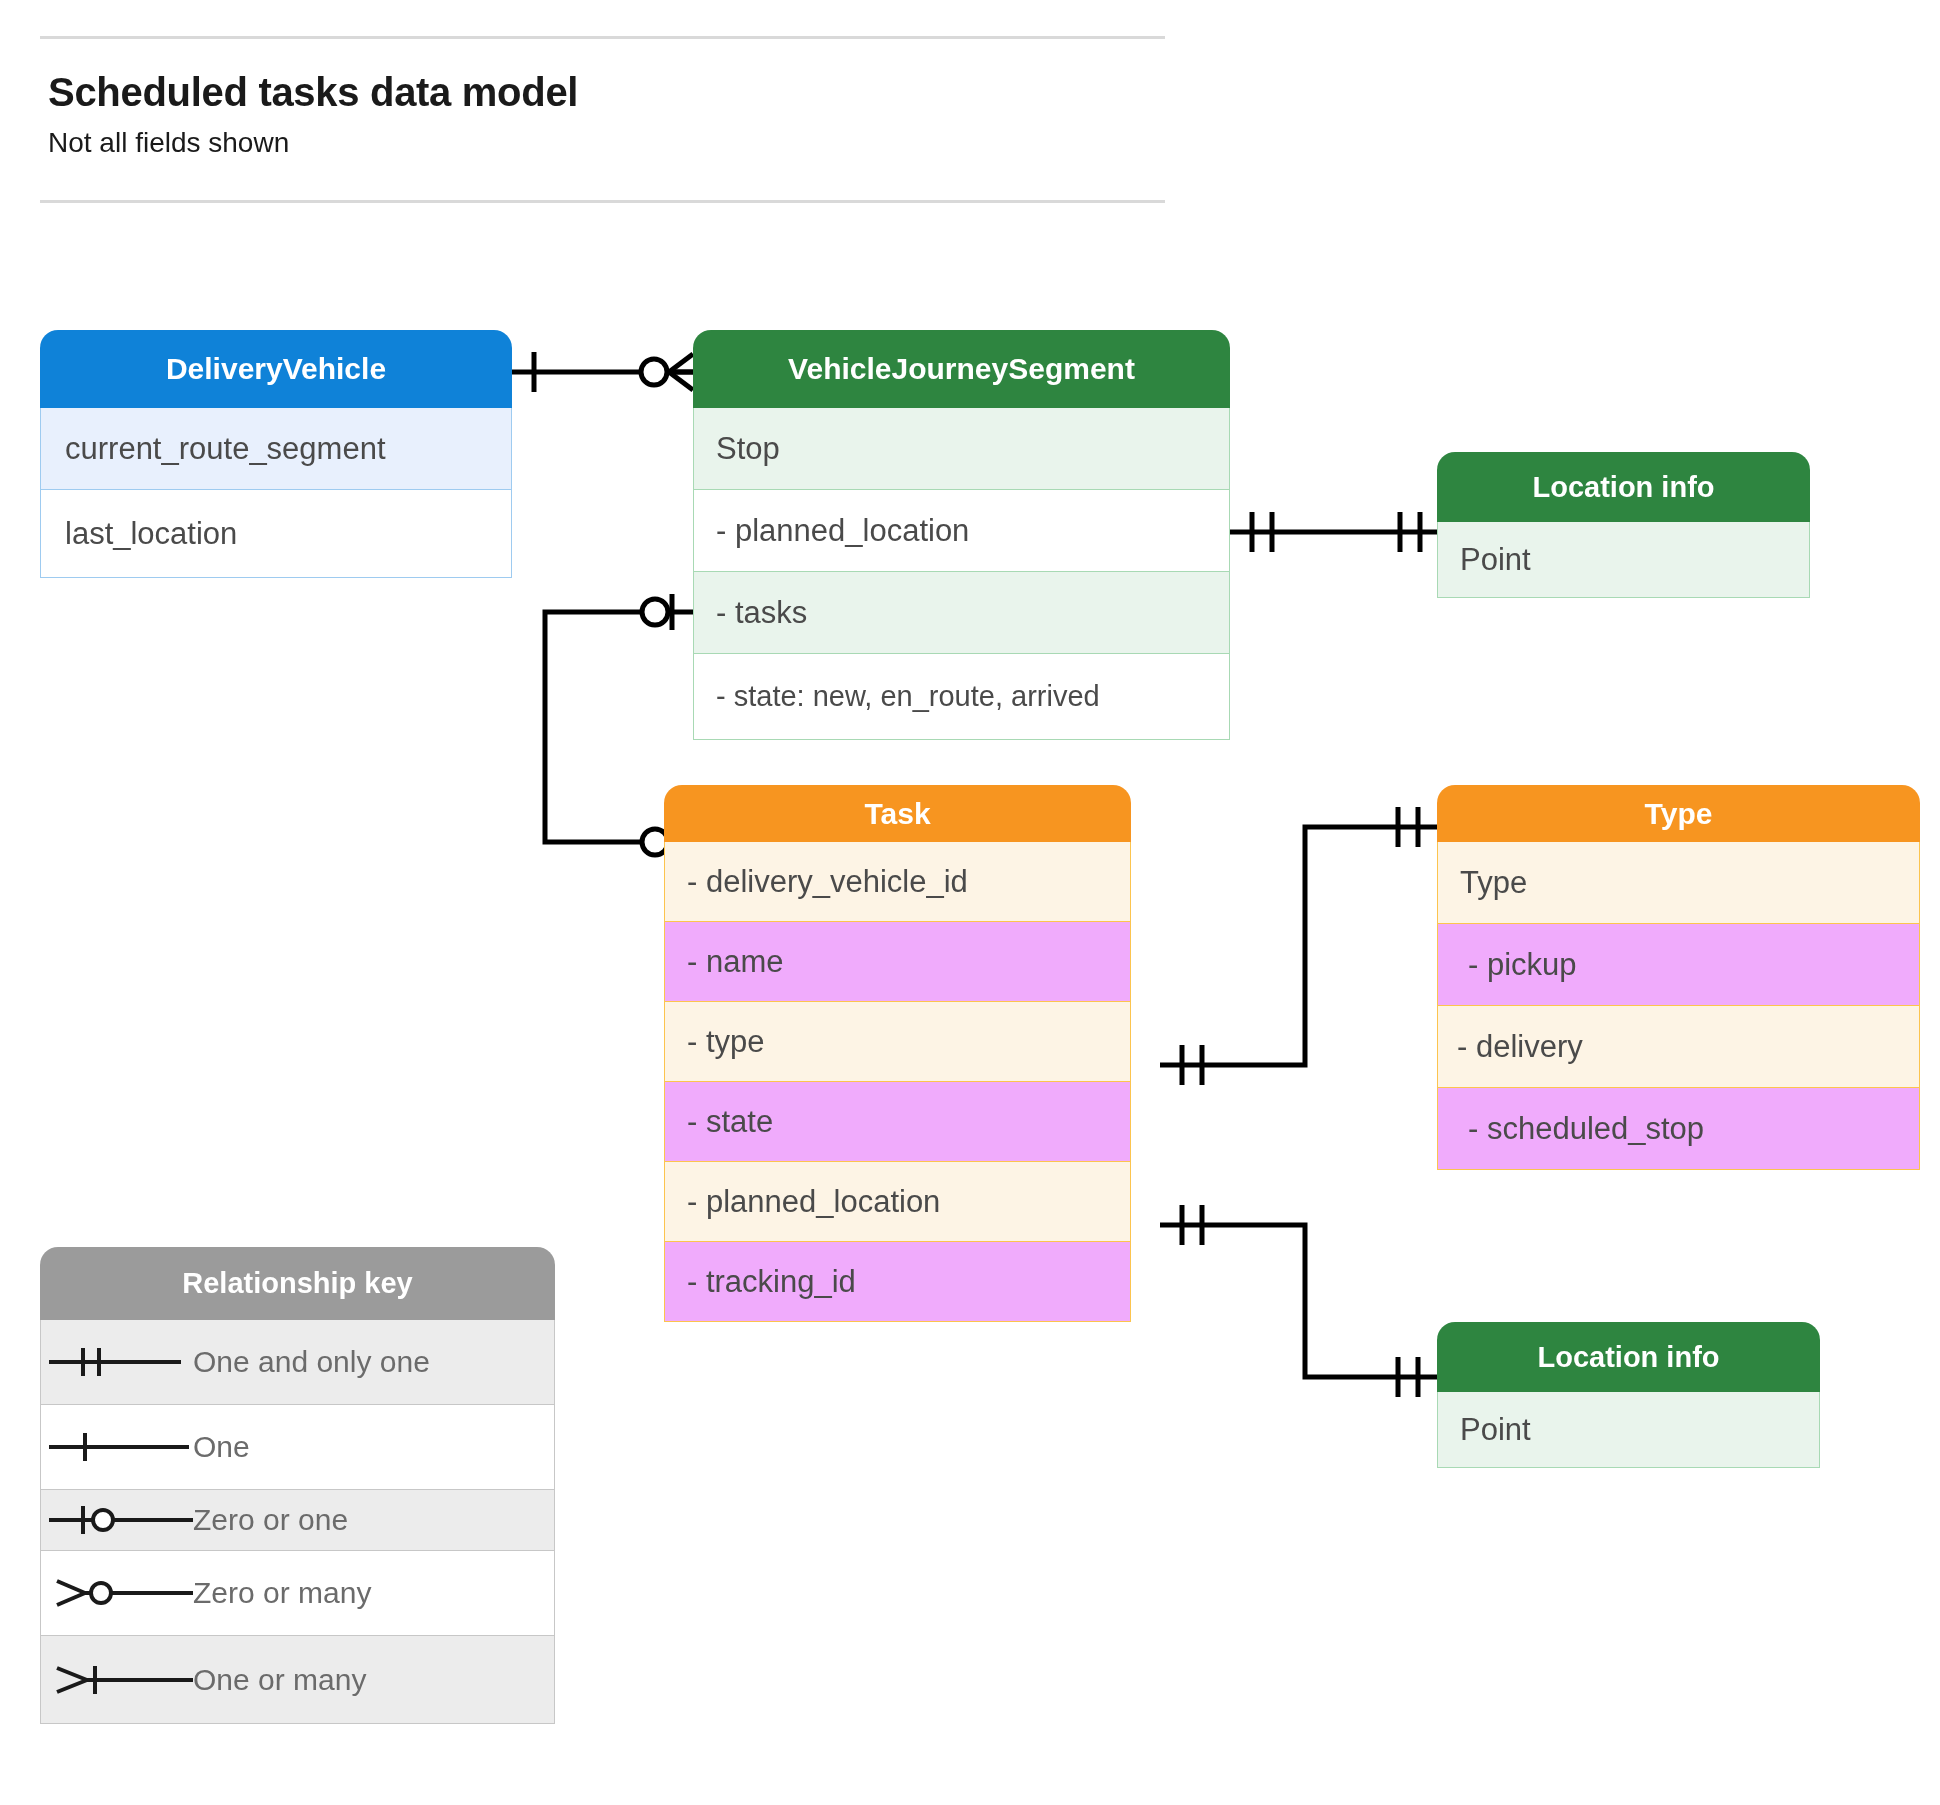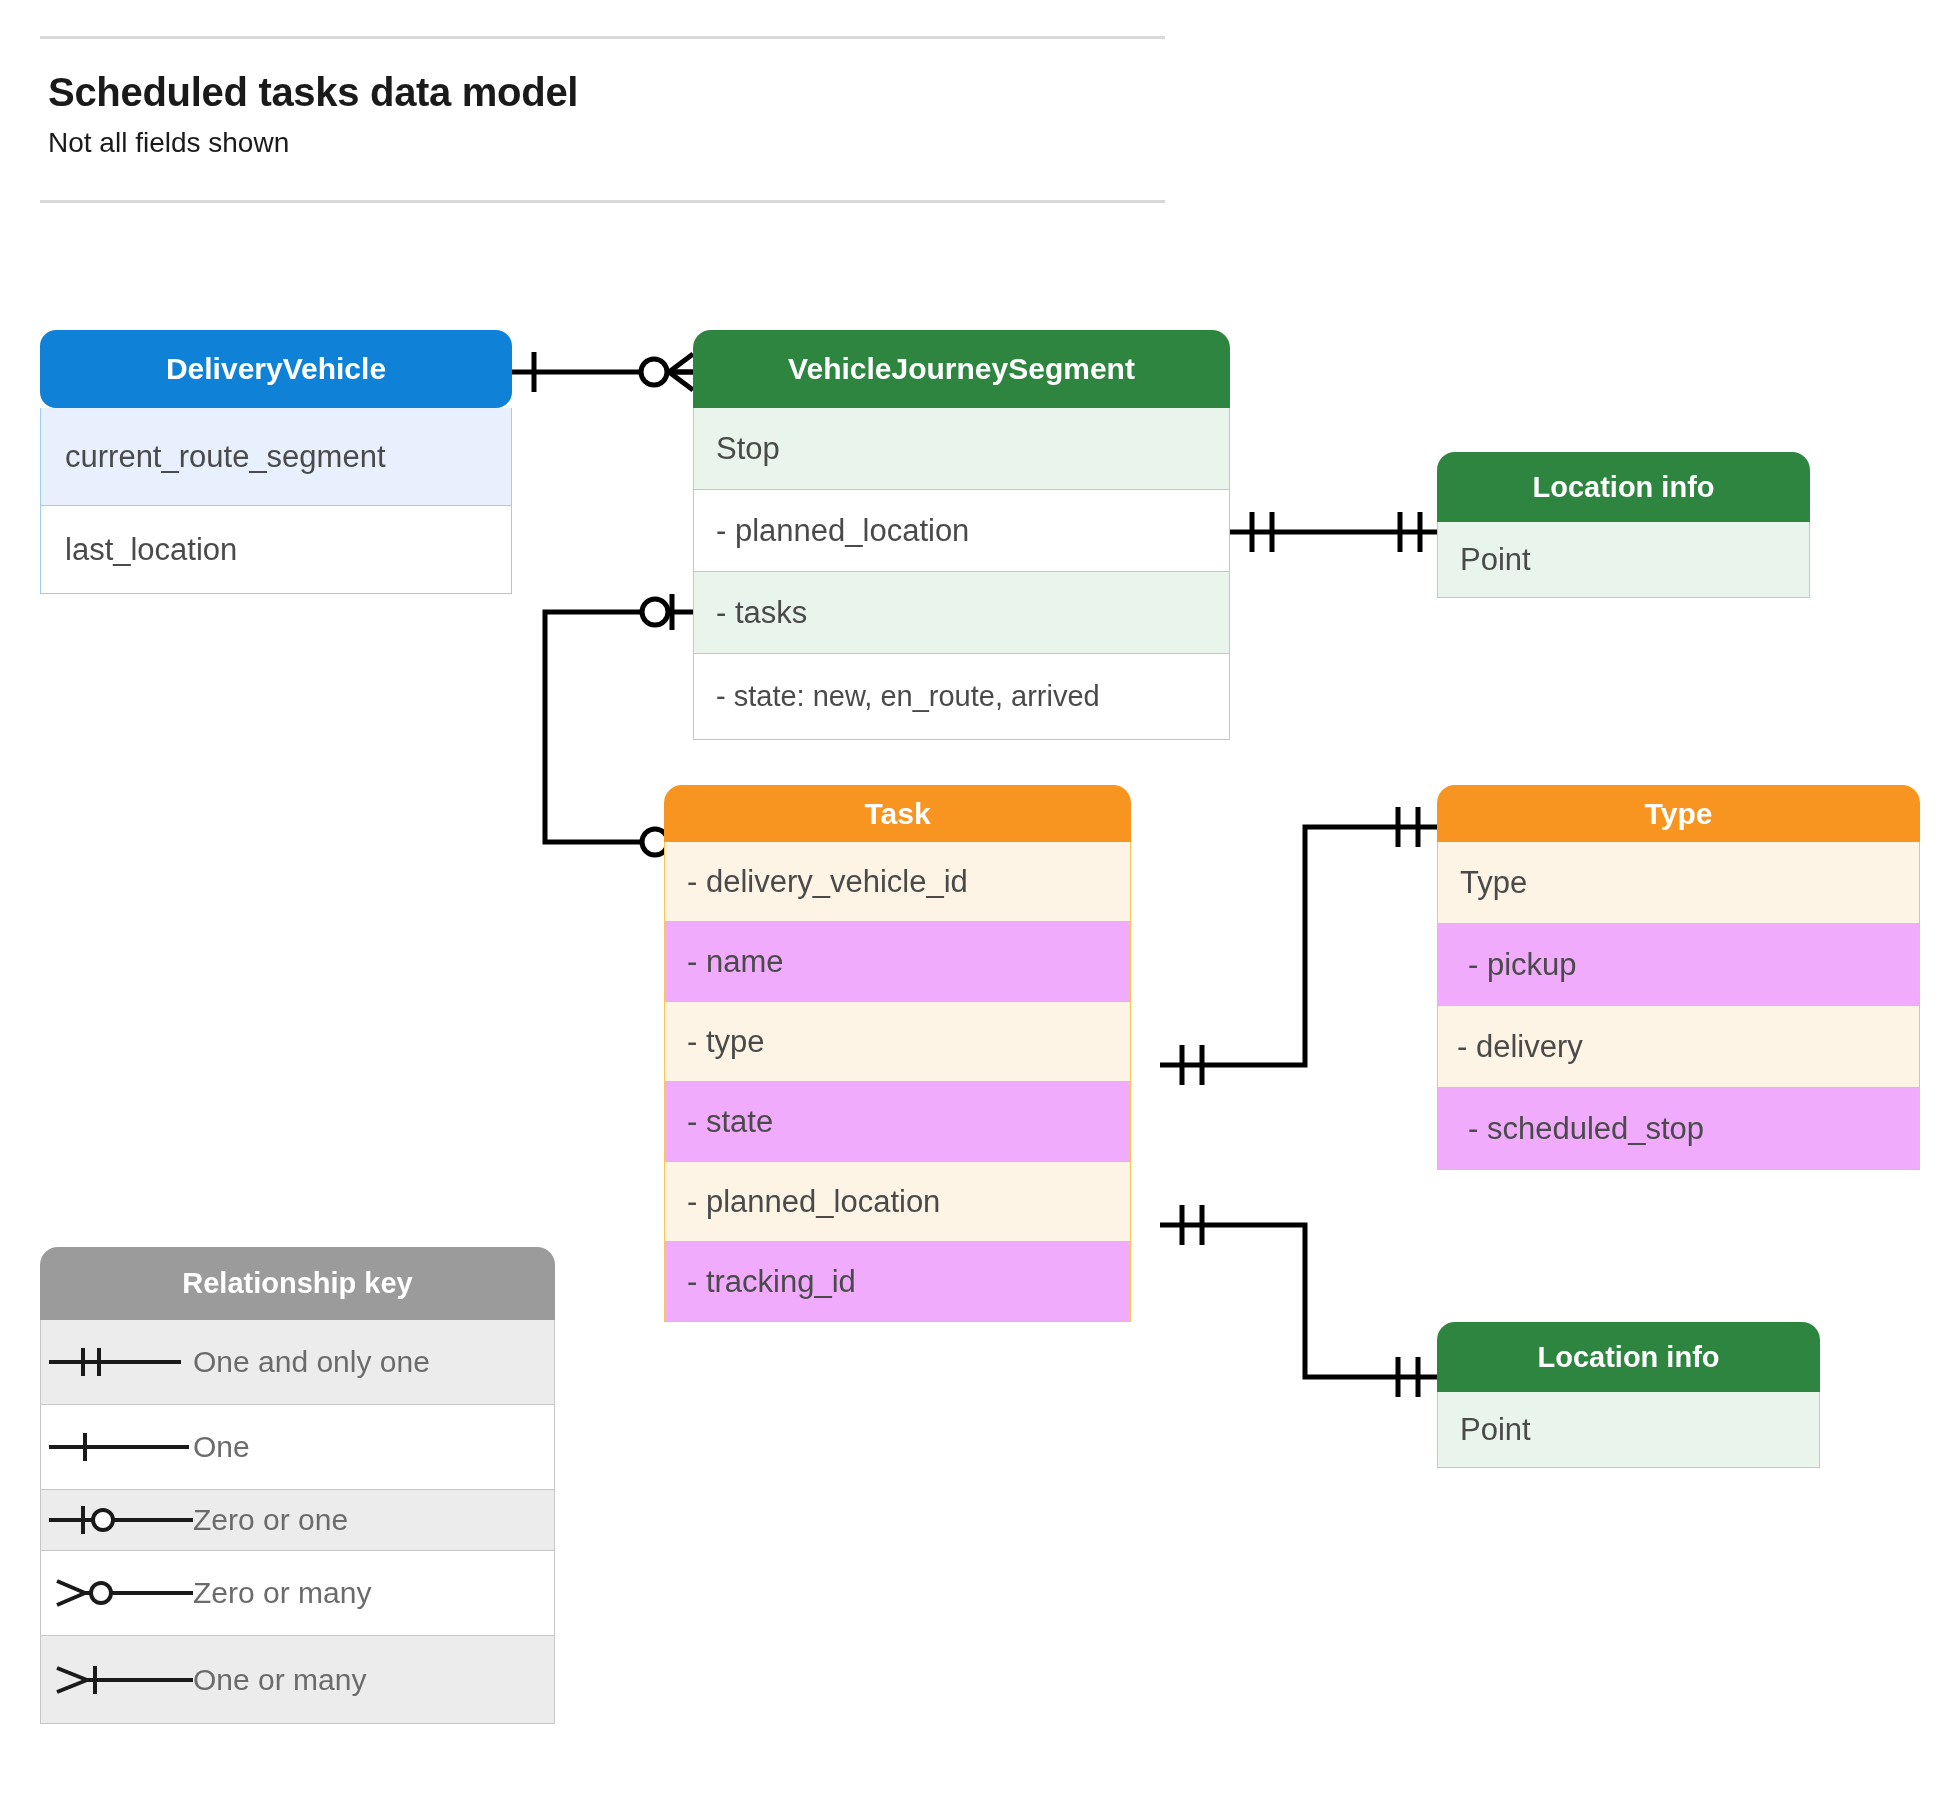--- a/index.html
+++ b/index.html
@@ -39,21 +39,21 @@
   }
   .erow{
     box-sizing:border-box;
     display:flex;align-items:center;
     white-space:nowrap;
     color:#4a4a4a;
   }
   .erow.last{border-bottom-width:1.5px;border-bottom-style:solid;}
 
   
-  .t-blue .ehead{background:#0f82d8;border-radius:16px;}
+  .t-blue .ehead{background:#0f82d8;}
   .t-blue .erow{border:1.5px solid #9ecbf0;border-top:none;}
   .t-blue .erow.alt{background:#e8f0fd;}
   .t-blue .erow.plain{background:#ffffff;}
 
   
   .t-green .ehead{background:#2e8540;}
   .t-green .erow{border:1.5px solid #a8d9b4;border-top:none;}
   .t-green .erow.alt{background:#e9f4ec;}
   .t-green .erow.plain{background:#ffffff;}
 
@@ -128,21 +128,21 @@
       <path d="M 1160 1225 L 1305 1225 L 1305 1377 L 1437 1377"></path>
       <line x1="1182" y1="1205" x2="1182" y2="1245"></line>
       <line x1="1202" y1="1205" x2="1202" y2="1245"></line>
       <line x1="1398" y1="1357" x2="1398" y2="1397"></line>
       <line x1="1418" y1="1357" x2="1418" y2="1397"></line>
     </g>
   </svg>
 
   <div class="entity t-blue" id="ent-delivery-vehicle" style="left:40px;top:330px;width:472px;">
     <div class="ehead" style="height:78px;font-size:30px;">DeliveryVehicle</div>
-    <div class="erow alt" style="height:98px;font-size:31px;padding-left:24px;">current_route_segment</div>
+    <div class="erow alt" style="height:82px;font-size:31px;padding-left:24px;">current_route_segment</div>
     <div class="erow plain last" style="height:88px;font-size:31px;padding-left:24px;">last_location</div>
   </div>
 
   <div class="entity t-green" id="ent-vjs" style="left:693px;top:330px;width:537px;">
     <div class="ehead" style="height:78px;font-size:30px;">VehicleJourneySegment</div>
     <div class="erow alt" style="height:82px;font-size:31px;padding-left:22px;">Stop</div>
     <div class="erow plain" style="height:82px;font-size:31px;padding-left:22px;">-  planned_location</div>
     <div class="erow alt" style="height:82px;font-size:31px;padding-left:22px;">- tasks</div>
     <div class="erow plain last" style="height:86px;font-size:29px;padding-left:22px;">- state: new, en_route, arrived</div>
   </div>

